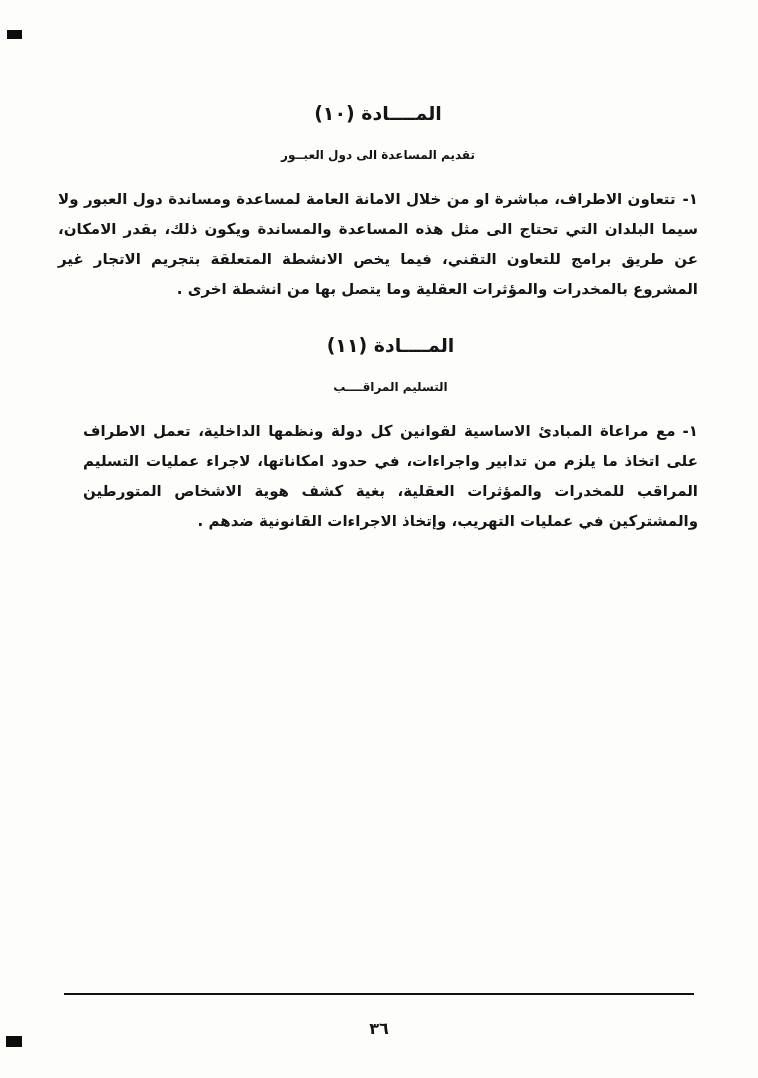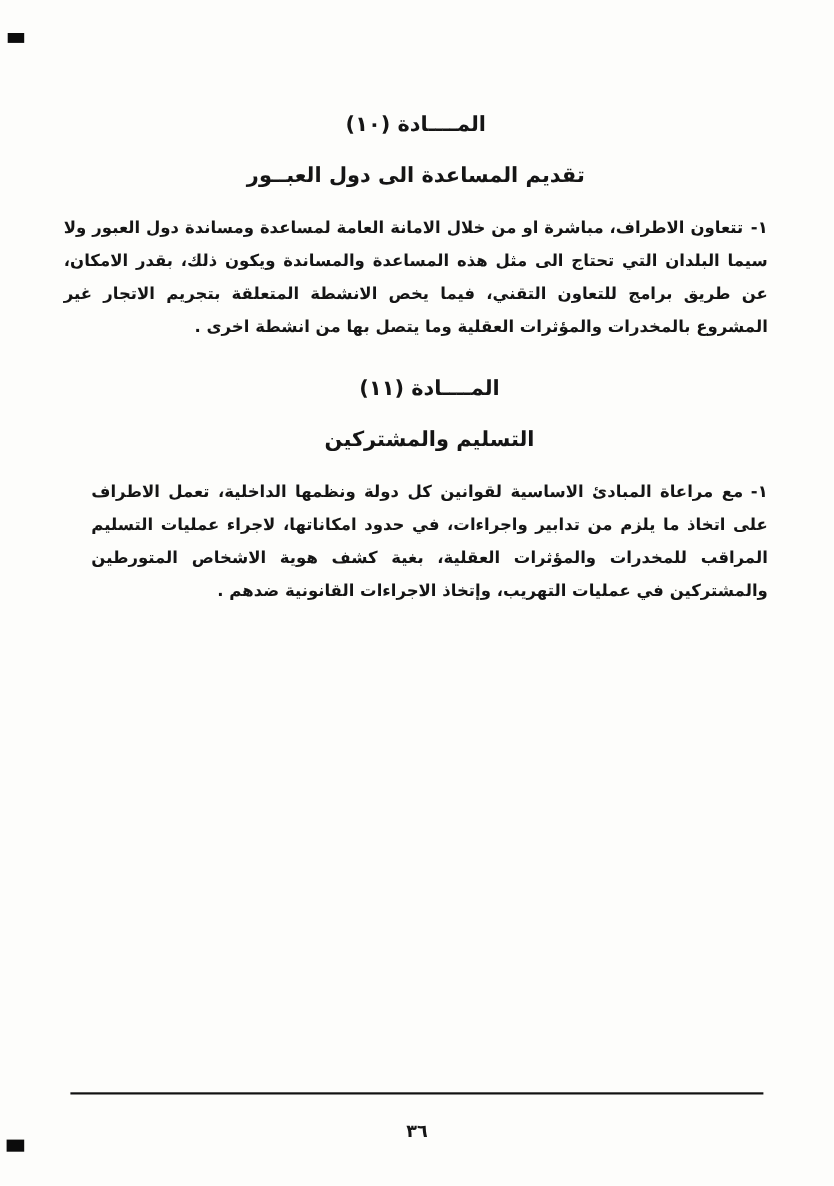--- a/index.html
+++ b/index.html
@@ -22,21 +22,21 @@
     font-weight:700;
   }
   .art-title{
     text-align:center;
     font-size:19px;
     font-weight:700;
     margin:0 0 24px 0;
   }
   .art-subtitle{
     text-align:center;
-    font-size:19px;
+    font-size:12px;
     font-weight:700;
     margin:0 0 22px 0;
   }
   .item{
     margin:0 0 15px 0;
     line-height:30px;
     text-align:justify;
     text-justify:inter-word;
   }
   .num{
@@ -75,21 +75,21 @@
       <h1 class="art-title">المــــادة (١٠)</h1>
       <h2 class="art-subtitle">تقديم المساعدة الى دول العبــور</h2>
 
       <p class="item"><span class="num">١-</span><span>تتعاون الاطراف، مباشرة او من خلال الامانة العامة لمساعدة ومساندة دول العبور ولا سيما البلدان التي تحتاج الى مثل هذه المساعدة والمساندة ويكون ذلك، بقدر الامكان، عن طريق برامج للتعاون التقني، فيما يخص الانشطة المتعلقة بتجريم الاتجار غير المشروع بالمخدرات والمؤثرات العقلية وما يتصل بها من انشطة اخرى .</span></p>
 
 
     </section>
 
     <section class="article">
       <h1 class="art-title">المــــادة (١١)</h1>
-      <h2 class="art-subtitle">التسليم والمشتركين</h2>
+      <h2 class="art-subtitle">التسليم المراقــــب</h2>
 
       <p class="item"><span class="num">١-</span><span>مع مراعاة المبادئ الاساسية لقوانين كل دولة ونظمها الداخلية، تعمل الاطراف على اتخاذ ما يلزم من تدابير واجراءات، في حدود امكاناتها، لاجراء عمليات التسليم المراقب للمخدرات والمؤثرات العقلية، بغية كشف هوية الاشخاص المتورطين والمشتركين في عمليات التهريب، وإتخاذ الاجراءات القانونية ضدهم .</span></p>
 
     </section>
 
   </main>
 
   <div class="footer-line"></div>
   <div class="page-number">٣٦</div>
 

